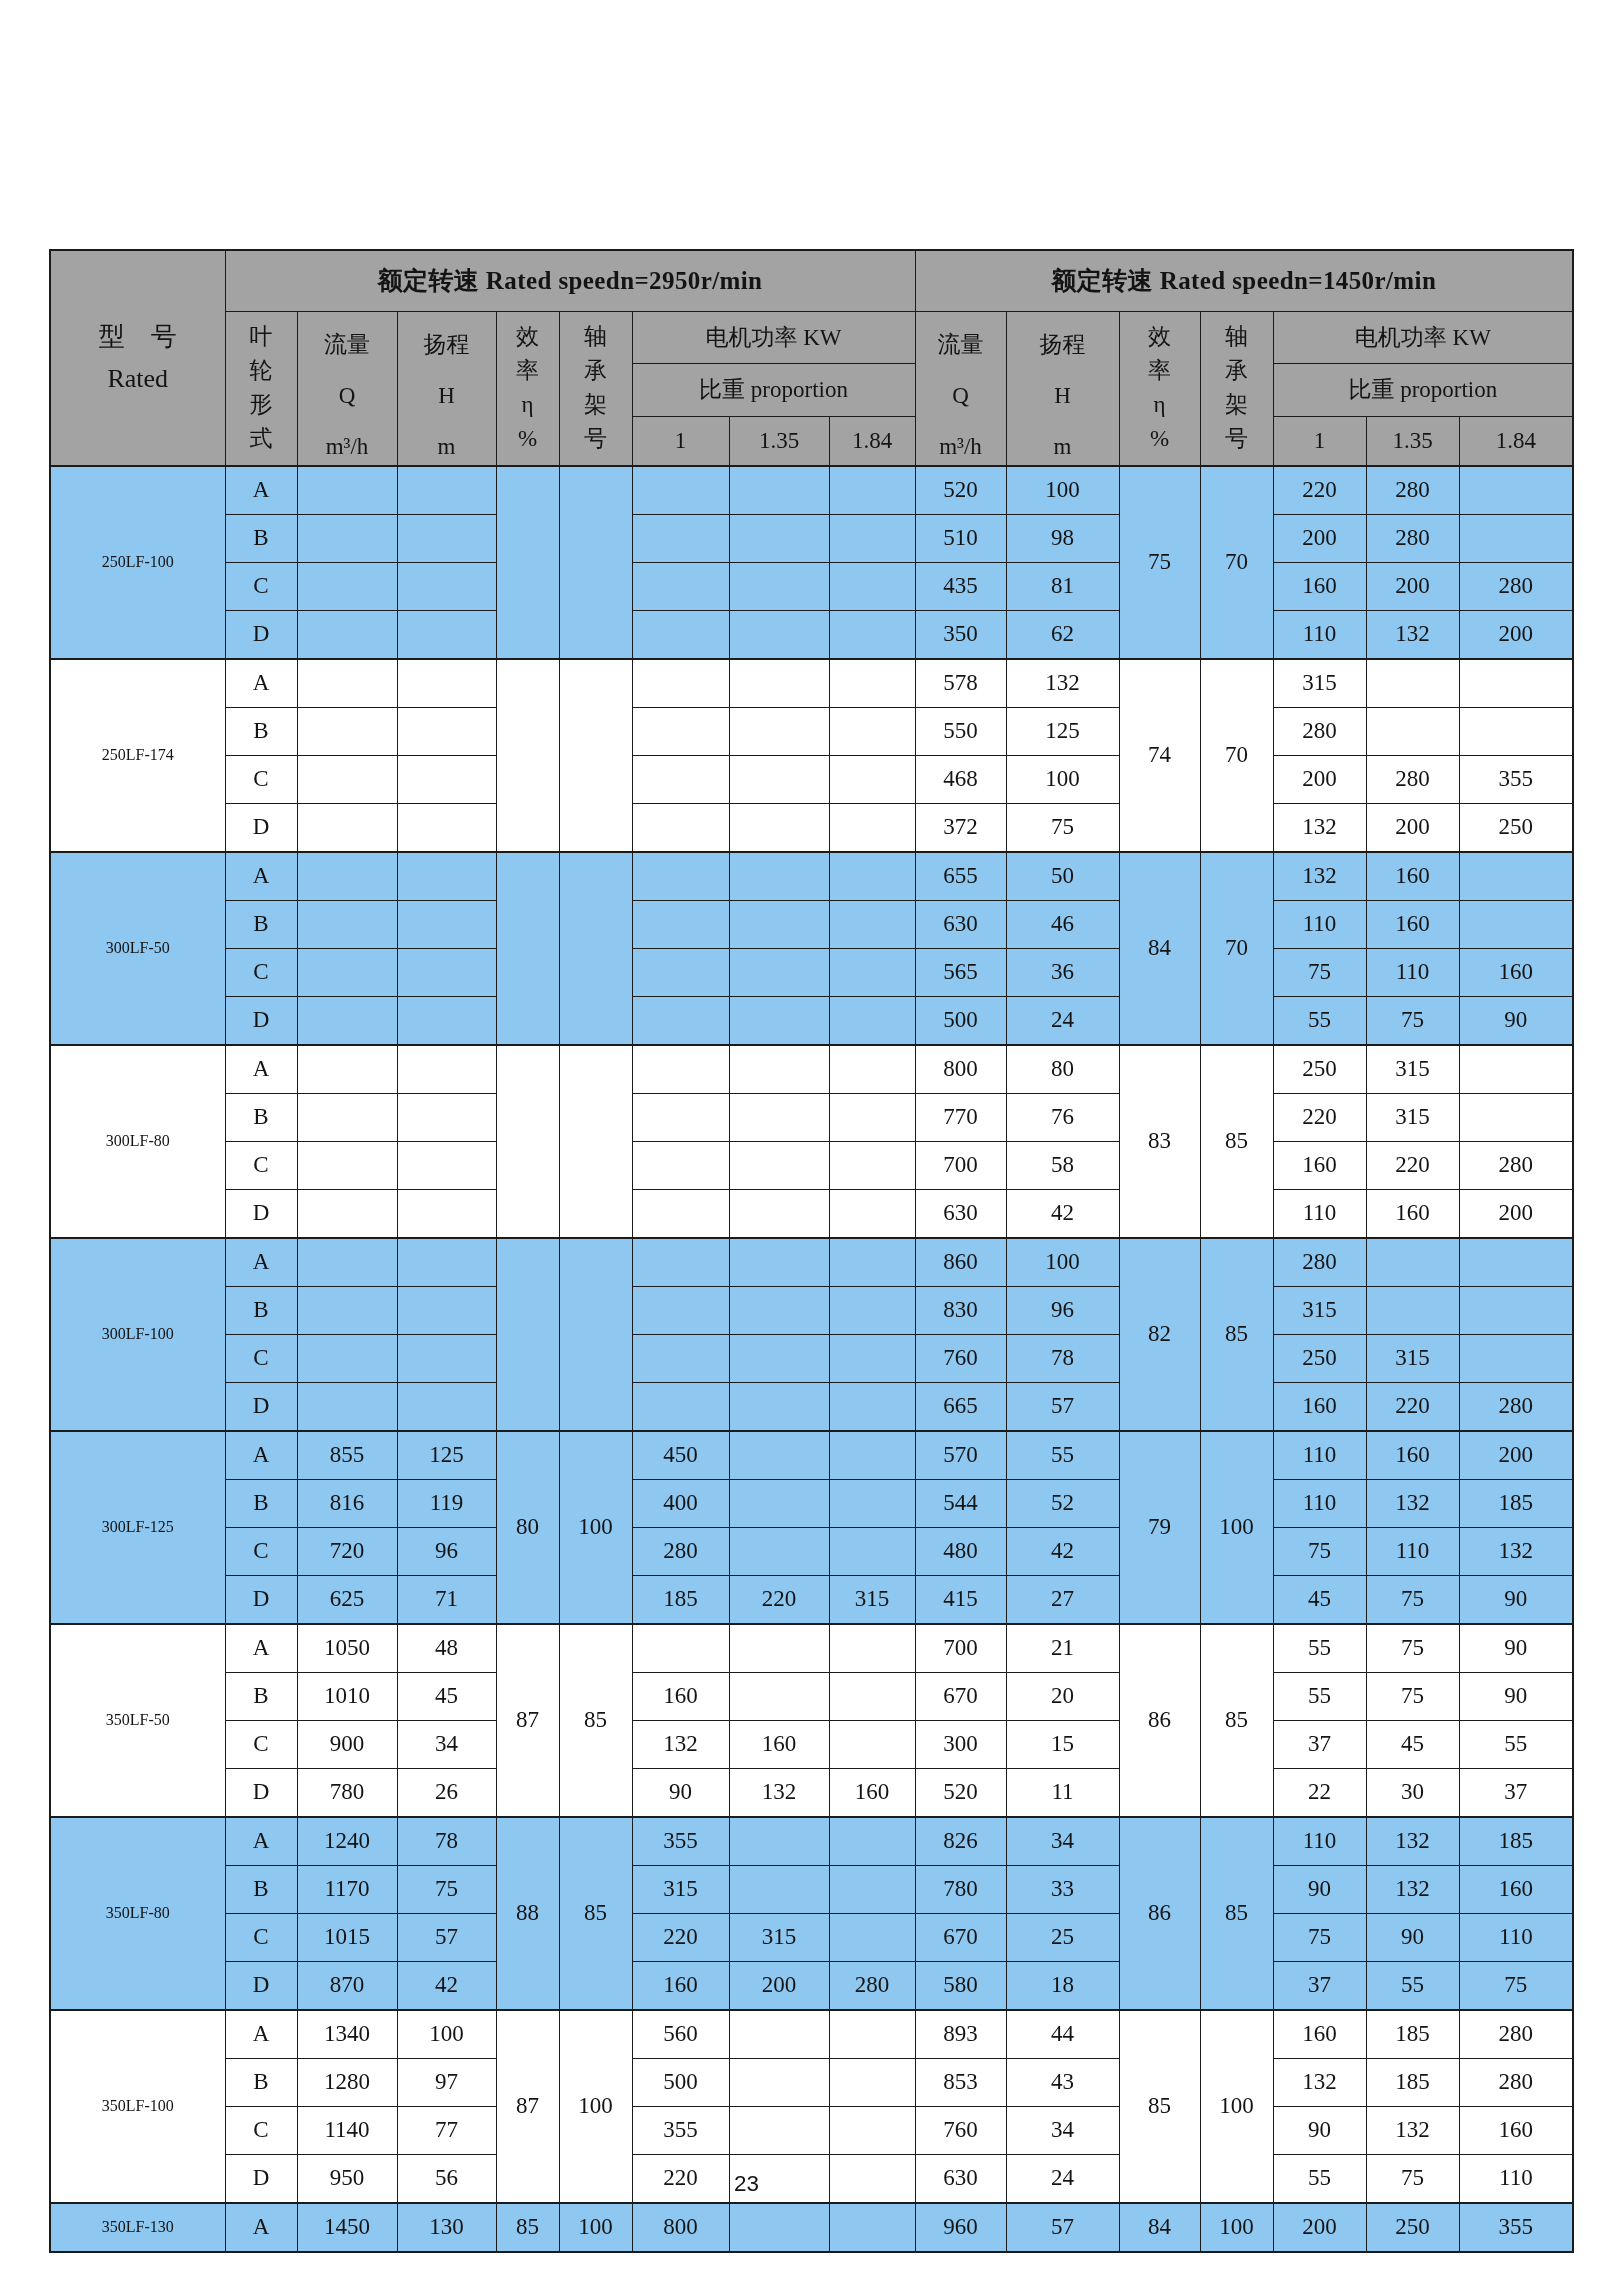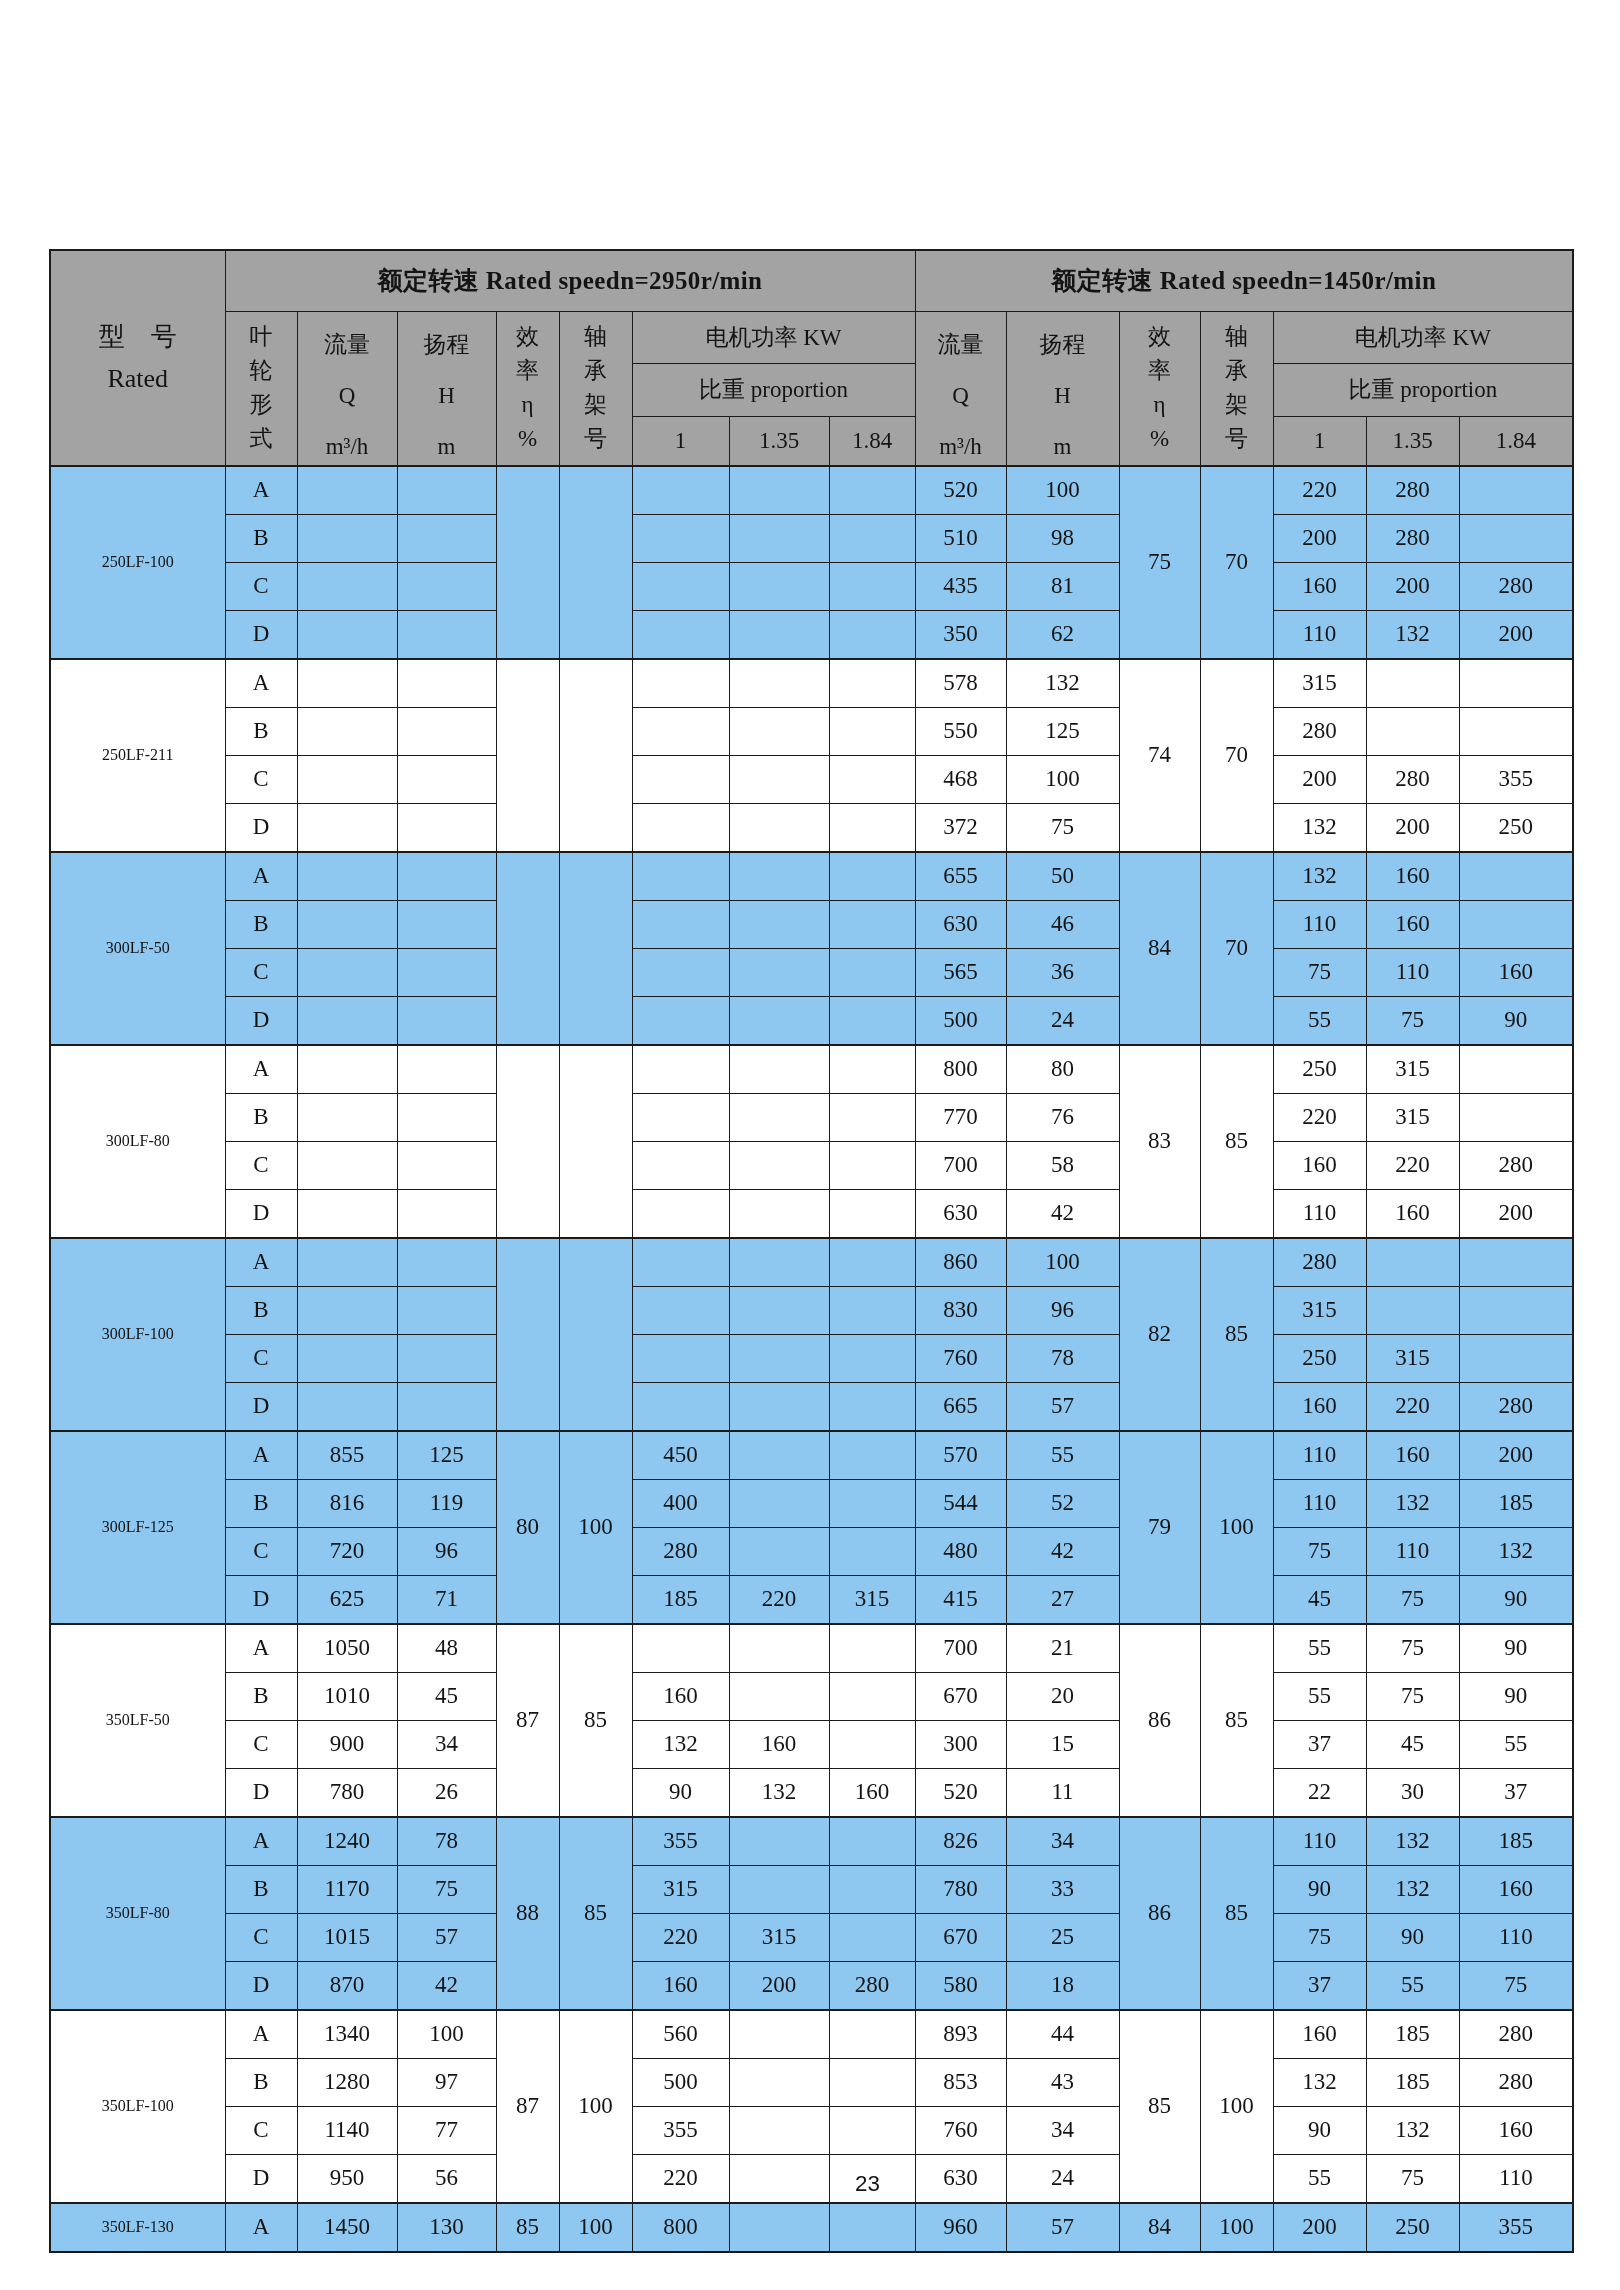--- a/index.html
+++ b/index.html
@@ -12,21 +12,21 @@
                     overflow:hidden;}
   #spec thead th{font-weight:normal;font-size:23px;background:#a3a3a3;}
   #spec .speed-hd{font-weight:bold;font-size:25px;letter-spacing:0.4px;}
   #spec .model-hd{font-size:26px;line-height:1.6;}
   #spec tbody td{height:47px;font-size:23px;background:#ffffff;}
   #spec tbody tr.hl td{background:#8EC7F0;}
   #spec tbody tr.sec-start td{border-top-width:2.7px;}
   #spec tbody td.model{font-size:16px;}
   .vstack span{display:block;line-height:34px;}
   .hstack div{line-height:36px;margin-top:15px;}
-  #page-number{position:absolute;left:764px;top:2171px;width:116px;text-align:right;
+  #page-number{position:absolute;left:734px;top:2171px;width:116px;text-align:left;
                font-family:"Liberation Sans","DejaVu Sans",sans-serif;font-size:22.4px;color:#141414;}
 </style>
 </head>
 <body>
 
 <div id="page">
 
   <table id="spec">
     <colgroup>
       <col style="width:175px">
@@ -174,21 +174,21 @@
           <td></td>
           <td></td>
           <td></td>
           <td>350</td>
           <td>62</td>
           <td>110</td>
           <td>132</td>
           <td>200</td>
         </tr>
         <tr class="sec-start">
-          <td class="model" rowspan="4">250LF-211</td>
+          <td class="model" rowspan="4">250LF-174</td>
           <td>A</td>
           <td></td>
           <td></td>
           <td rowspan="4"></td>
           <td rowspan="4"></td>
           <td></td>
           <td></td>
           <td></td>
           <td>578</td>
           <td>132</td>

